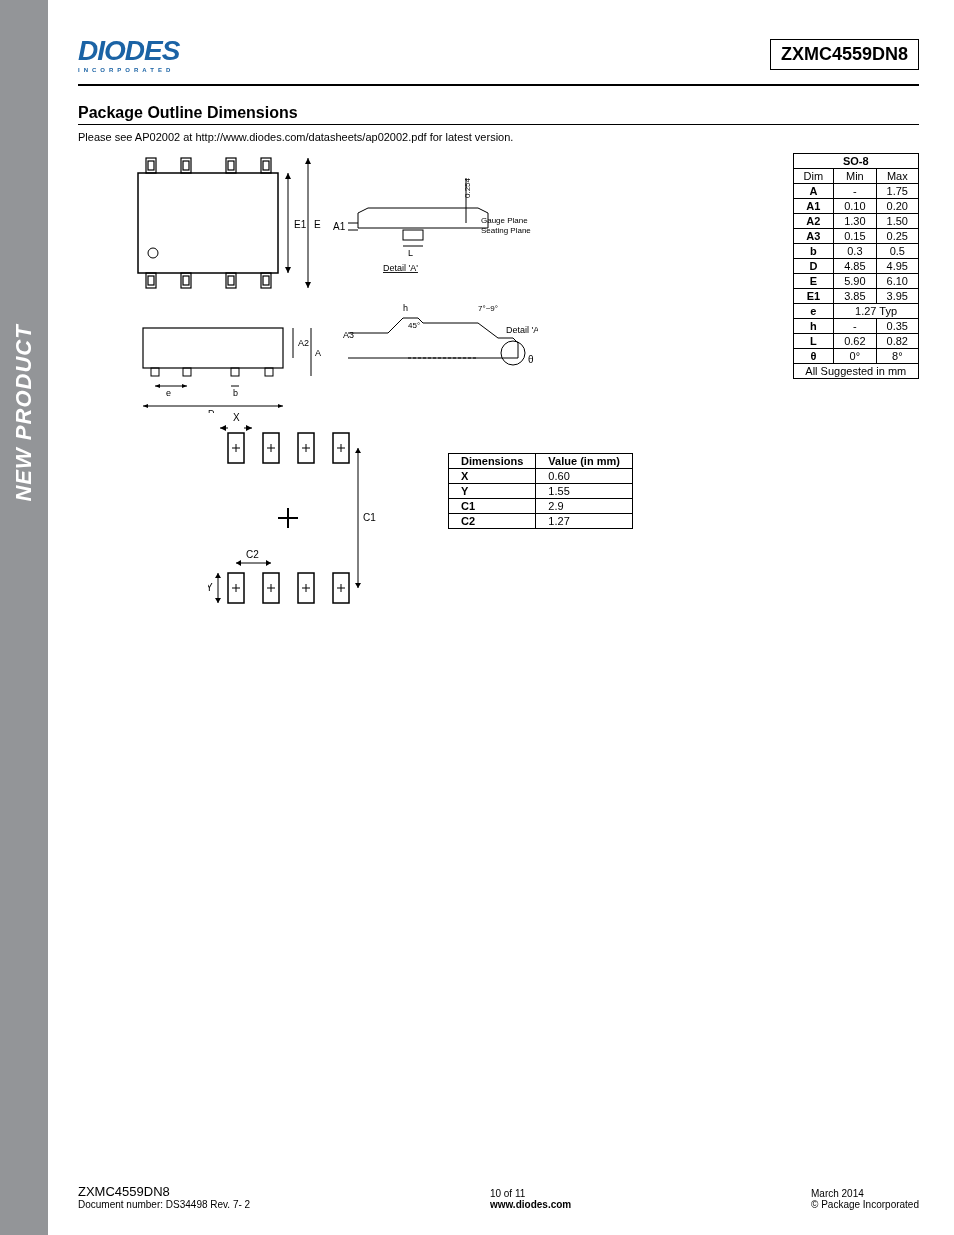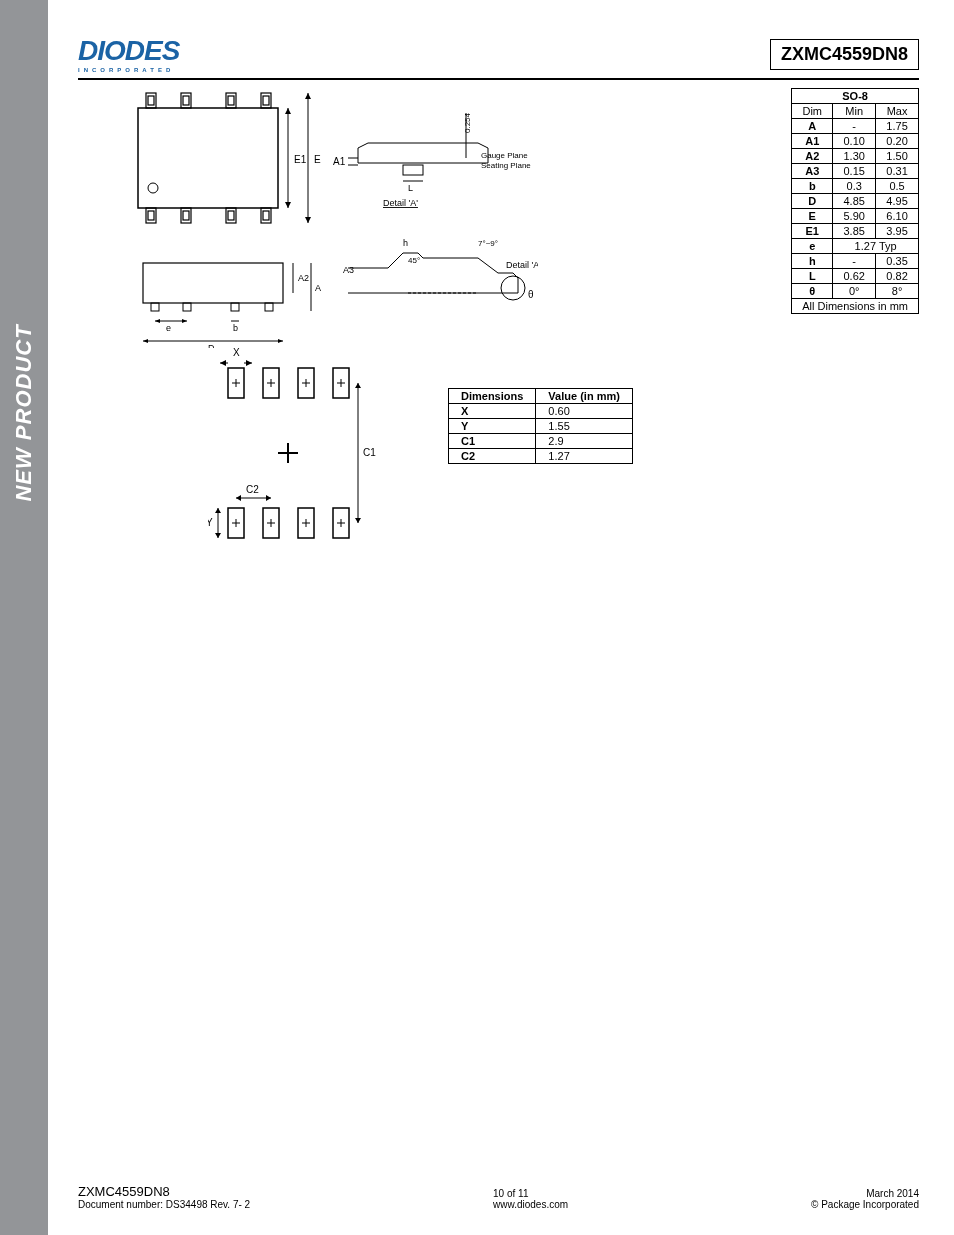--- a/index.html
+++ b/index.html
@@ -1,58 +1,60 @@
 <!DOCTYPE html>
 <html><head>
 <meta charset="utf-8">
 <style>
 *{box-sizing:border-box;margin:0;padding:0}
 body{font-family:Arial,Helvetica,sans-serif;font-size:12px;color:#000;width:954px;height:1235px;position:relative;background:#fff}
 .sidebar{position:absolute;left:0;top:0;width:48px;height:1235px;background:#939598;display:flex;align-items:center;justify-content:center}
 .sidebar-text{transform:rotate(-90deg);white-space:nowrap;font-size:22px;font-weight:bold;font-style:italic;color:#fff;letter-spacing:1px;position:absolute;top:400px}
 .page{margin-left:48px;padding:35px 35px 0 30px}
-.header{display:flex;justify-content:space-between;align-items:center;border-bottom:2px solid #000;padding-bottom:5px;margin-bottom:8px}
+.header{display:flex;justify-content:space-between;align-items:center;border-bottom:2px solid #000;padding-bottom:11px;margin-bottom:16px}
 .logo{display:flex;flex-direction:column}
 .logo-main{font-size:28px;font-weight:900;font-style:italic;color:#1b63a5;letter-spacing:-1px}
 .logo-sub{font-size:6px;letter-spacing:4px;color:#1b63a5;font-weight:bold}
 .part-no{font-size:18px;font-weight:bold;border:1px solid #000;padding:4px 10px}
 .section-title{font-size:16px;font-weight:bold;border-bottom:1px solid #000;padding-bottom:2px;margin-top:18px;margin-bottom:6px}
 .note{font-size:11px;margin-bottom:10px}
 .content-row{display:flex;gap:40px;align-items:flex-start}
 .diagram{flex:0 0 auto}
 .dim-table{border-collapse:collapse;font-size:11px;margin-left:auto}
 .dim-table th,.dim-table td{border:1px solid #000;padding:1px 10px;text-align:center}
 .dim-table th{font-weight:bold}
 .dim-table .header-row td{font-weight:normal}
 .pad-table{border-collapse:collapse;font-size:11px;margin-top:40px}
 .pad-table th,.pad-table td{border:1px solid #000;padding:1px 12px;}
 .pad-table th{font-weight:bold}
 .footer{position:absolute;bottom:25px;left:48px;right:0;padding:0 35px 0 30px;display:flex;justify-content:space-between;align-items:flex-end;font-size:10px}
 .footer .left{text-align:left}
 .footer .center{text-align:left}
-.footer .right{text-align:right}
+.footer .right{}
 .footer .pn{font-size:13px}
 svg{display:block}
 </style>
 </head>
 <body>
 
 <div class="sidebar">
   <div class="sidebar-text">NEW PRODUCT</div>
 </div>
 
 <div class="page">
   <div class="header">
     <div class="logo">
       <div class="logo-main">DIODES</div>
       <div class="logo-sub">INCORPORATED</div>
     </div>
     <div class="part-no">ZXMC4559DN8</div>
   </div>
 
+  <div class="section-title">Package Outline Dimensions</div>
+  <div class="note">Please see AP02002 at http://www.diodes.com/datasheets/ap02002.pdf for latest version.</div>
 
   <div class="content-row">
     <div class="diagram">
       <svg width="460" height="260" viewBox="0 0 460 260">
 
         <rect x="60" y="20" width="140" height="100" fill="none" stroke="#000" stroke-width="1.5"></rect>
         <circle cx="75" cy="100" r="5" fill="none" stroke="#000"></circle>
 
         <g stroke="#000" fill="none" stroke-width="1.2">
           <rect x="68" y="5" width="10" height="15"></rect>
@@ -152,21 +154,21 @@
             <td>0.20</td>
           </tr>
       <tr>
             <td style="font-weight:bold">A2</td>
             <td>1.30</td>
             <td>1.50</td>
           </tr>
       <tr>
             <td style="font-weight:bold">A3</td>
             <td>0.15</td>
-            <td>0.31</td>
+            <td>0.25</td>
           </tr>
       <tr>
             <td style="font-weight:bold">b</td>
             <td>0.3</td>
             <td>0.5</td>
           </tr>
       <tr>
             <td style="font-weight:bold">D</td>
             <td>4.85</td>
             <td>4.95</td>
@@ -194,21 +196,21 @@
             <td style="font-weight:bold">L</td>
             <td>0.62</td>
             <td>0.82</td>
           </tr>
       <tr>
             <td style="font-weight:bold">θ</td>
             <td>0°</td>
             <td>8°</td>
           </tr>
       <tr>
-            <td colspan="3">All Dimensions in mm</td>
+            <td colspan="3">All Suggested in mm</td>
           </tr>
     </tbody>
       </table>
   </div>
 
 
   <div class="content-row">
     <div class="diagram" style="margin-left:130px">
       <svg width="200" height="210" viewBox="0 0 200 210">
         <g stroke="#000" fill="none" stroke-width="1.5">
@@ -289,19 +291,19 @@
   </div>
 </div>
 
 <div class="footer">
   <div class="left">
     <div class="pn">ZXMC4559DN8</div>
     <div>Document number: DS34498  Rev. 7- 2</div>
   </div>
   <div class="center">
     <div>10 of 11</div>
-    <div style="font-weight:normal">www.diodes.com</div>
+    <div style="font-weight:bold">www.diodes.com</div>
   </div>
   <div class="right">
     <div>March 2014</div>
     <div>© Package Incorporated</div>
   </div>
 </div>
 
 </body></html>

